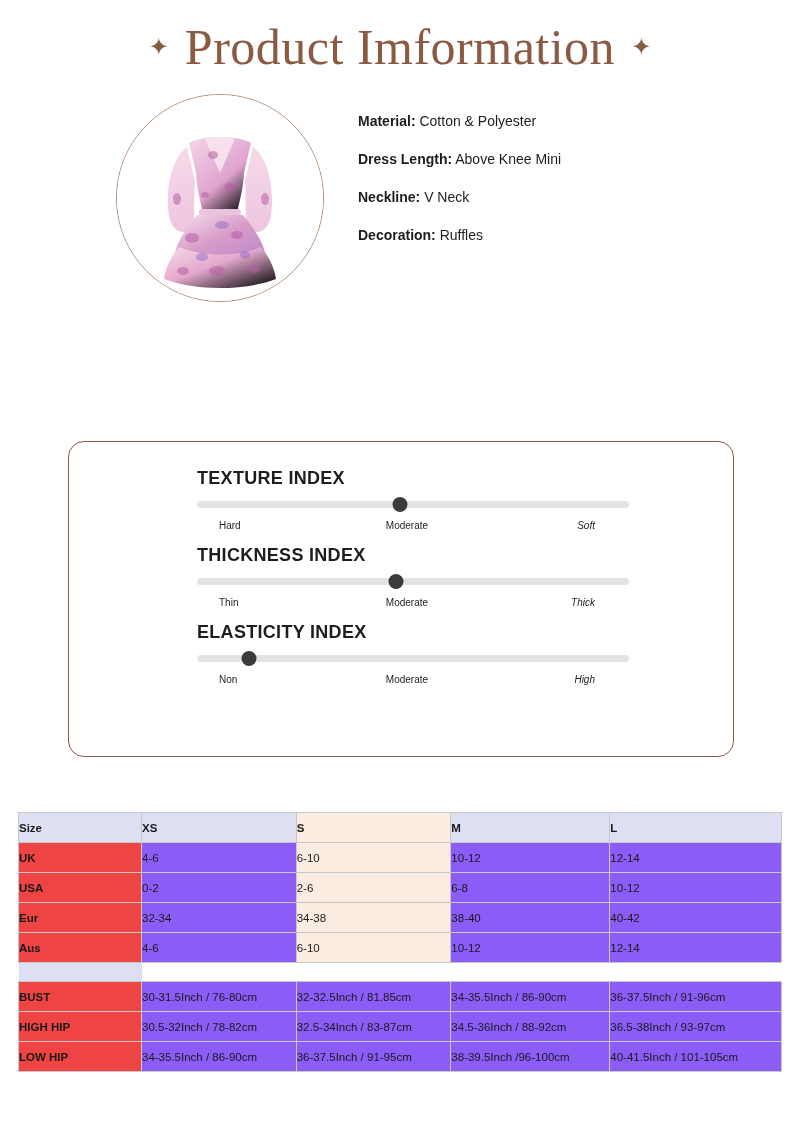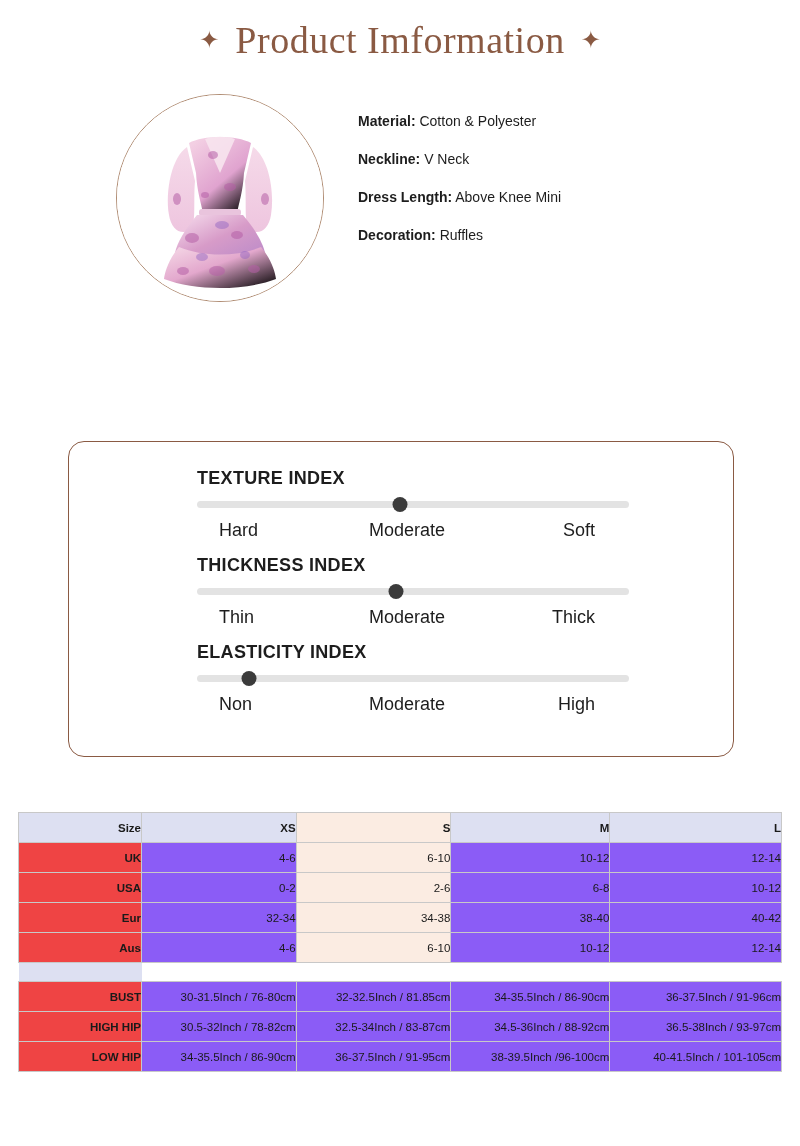--- a/index.html
+++ b/index.html
@@ -29,21 +29,21 @@
     justify-content: center;
     gap: 16px;
   }
   .page-header .spark {
     color: #8a5a43;
     font-size: 24px;
     line-height: 1;
   }
   .page-header .title {
     font-family: "Liberation Serif", serif;
-    font-size: 38px;
+    font-size: 50px;
     color: #8a5a43;
     letter-spacing: 0.5px;
     font-weight: 400;
   }
 
   
   .product-section {
     position: relative;
     height: 300px;
     display: flex;
@@ -130,41 +130,41 @@
     transform: translateX(-50%);
   }
   .slider-labels {
     display: flex;
     margin-left: 128px;
     width: 432px;
     margin-top: 9px;
     margin-bottom: 14px;
   }
   .slider-labels span {
-    font-size: 18px;
+    font-size: 10px;
     color: #1d1d1d;
     text-align: center;
     flex: 1 1 0;
   }
   .slider-labels span:first-child { text-align: left; padding-left: 22px;}
-  .slider-labels span:last-child { text-align: right; padding-right: 34px;}
+  .slider-labels span:last-child { text-align: right; padding-right: 34px; font-style: italic;}
 
   
   .size-table {
     position: absolute;
     left: 18px;
     top: 812px;
     width: 764px;
     border-collapse: collapse;
     font-size: 11.5px;
   }
   .size-table td {
     border: 1px solid #c8c8c8;
     height: 29px;
-    text-align: right;
+    text-align: left;
     color: #1a1a1a;
     padding: 0;
   }
   .size-table td.lbl {
     width: 122px;
     font-weight: bold;
     font-size: 11.5px;
   }
   .size-table tr.head td {
     font-weight: bold;
@@ -248,26 +248,26 @@
       </g>
     </svg>
   </div>
 
   <div class="specs">
     <div class="spec-line">
       <span class="k">Material:</span>
       <span class="v">Cotton &amp; Polyester</span>
     </div>
     <div class="spec-line">
+      <span class="k">Dress Length:</span>
+      <span class="v">Above Knee Mini</span>
+    </div>
+    <div class="spec-line">
       <span class="k">Neckline:</span>
       <span class="v">V Neck</span>
-    </div>
-    <div class="spec-line">
-      <span class="k">Dress Length:</span>
-      <span class="v">Above Knee Mini</span>
     </div>
     <div class="spec-line">
       <span class="k">Decoration:</span>
       <span class="v">Ruffles</span>
     </div>
   </div>
 </div>
 
 <div class="index-panel">
 

